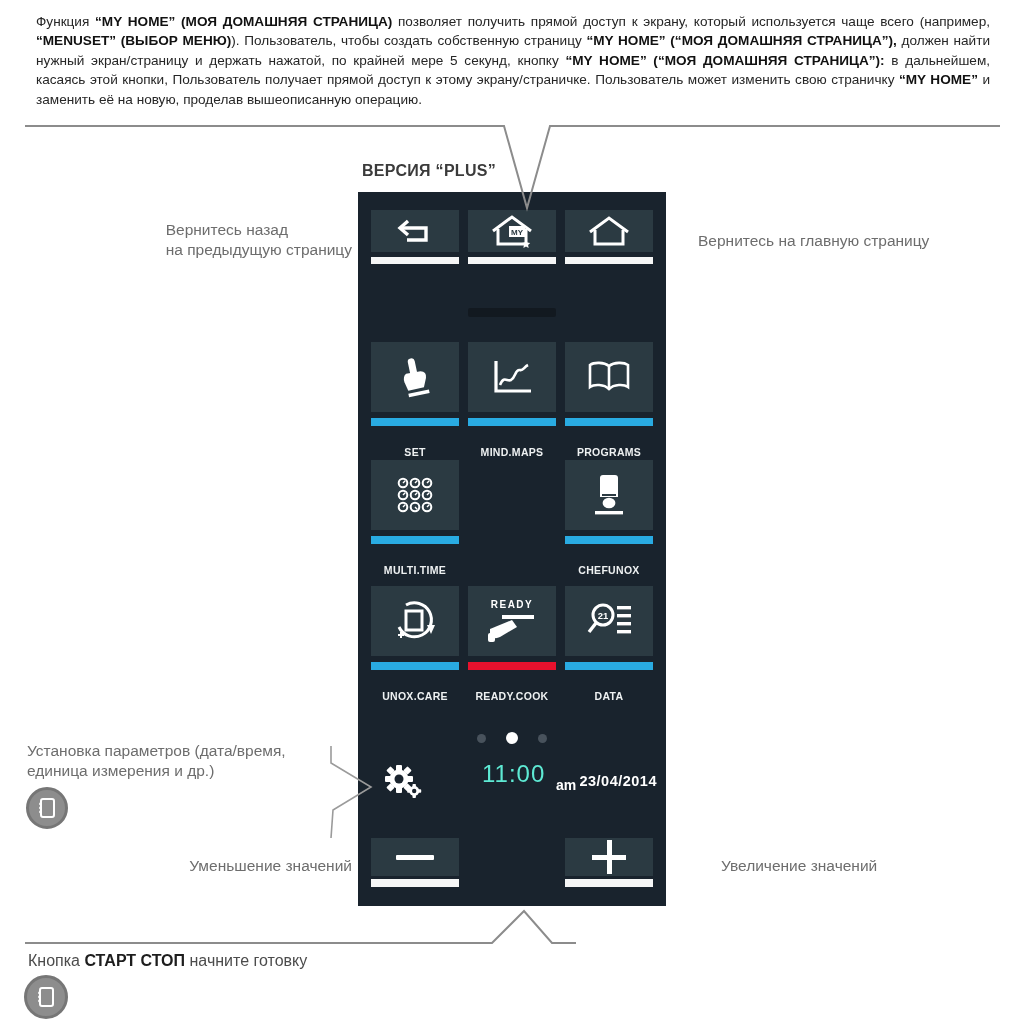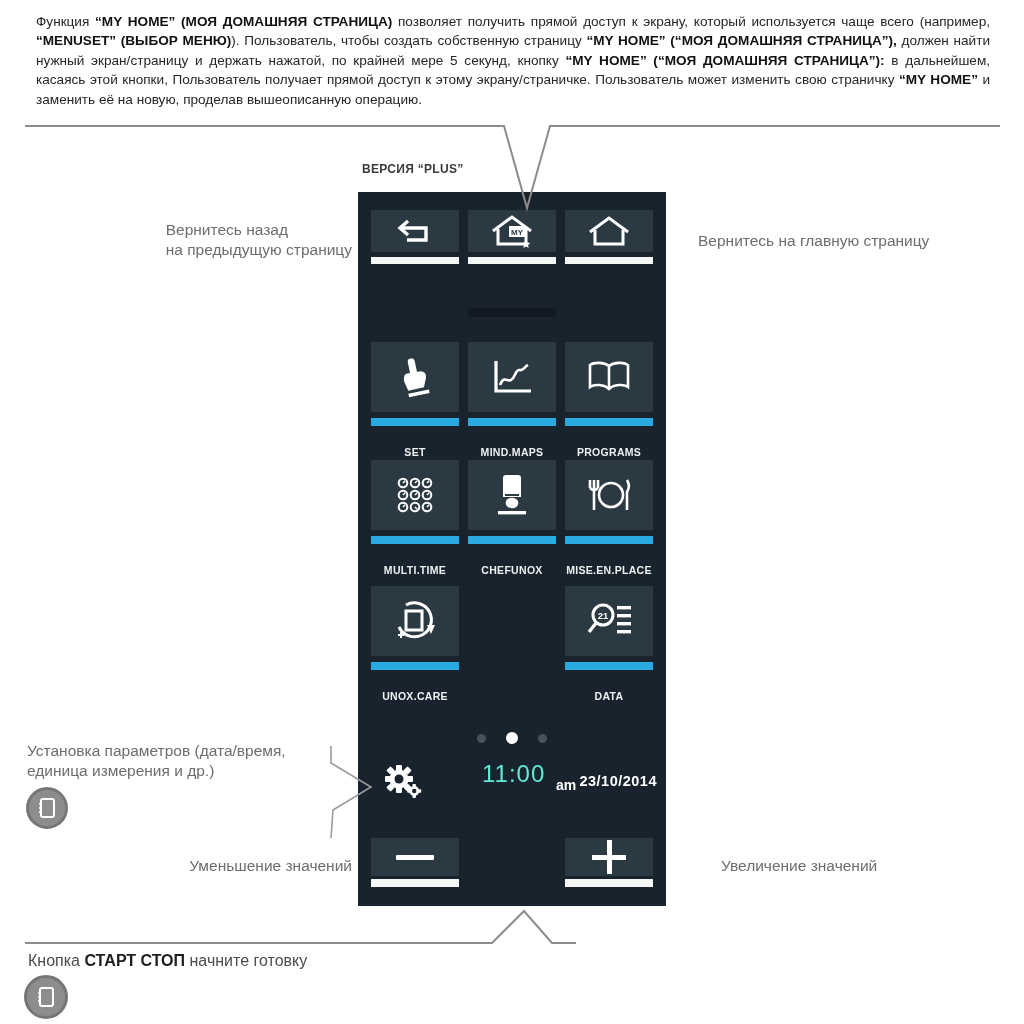--- a/index.html
+++ b/index.html
@@ -5,21 +5,21 @@
   html,body{margin:0;padding:0;background:#ffffff;}
   .page{position:relative;width:1024px;height:1024px;background:#fff;overflow:hidden;
         font-family:"Liberation Sans","DejaVu Sans",sans-serif;}
   
   .intro{position:absolute;left:36px;top:12px;width:954px;font-size:13.6px;line-height:19.4px;
          color:#262626;text-align:justify;}
   .intro b{font-weight:bold;color:#111;}
   
   .overlay{position:absolute;left:0;top:0;width:1024px;height:1024px;pointer-events:none;z-index:6;}
   
-  .version-label{position:absolute;left:362px;top:162px;font-size:12px;font-weight:bold;
+  .version-label{position:absolute;left:362px;top:162px;font-size:16px;font-weight:bold;
                  color:#3b3b3b;letter-spacing:0.3px;}
   .ann{position:absolute;color:#6d6d6d;font-size:15.5px;line-height:19.5px;}
   .ann-back{top:220px;right:672px;text-align:left;}
   .ann-home{top:231px;left:698px;}
   .ann-settings{top:741px;left:27px;}
   .ann-decrease{top:856px;right:672px;}
   .ann-increase{top:856px;left:721px;}
   .ann-startstop{position:absolute;top:952px;left:28px;font-size:16px;color:#4c4c4c;}
   .ann-startstop b{color:#1d1d1d;}
   
@@ -226,51 +226,46 @@
           <svg width="36" height="44" viewBox="0 0 36 44">
             <path d="M12 2 h12 a3 3 0 0 1 3 3 v19 h-18 v-19 a3 3 0 0 1 3-3 z" fill="#fff"></path>
             <path d="M11 22 h14" stroke="#2b3a42" stroke-width="2"></path>
             <ellipse cx="18" cy="30" rx="6.4" ry="5.2" fill="#fff"></ellipse>
             <rect x="4" y="38" width="28" height="3.4" fill="#fff"></rect>
           </svg>
         </div>
         <div class="tile-bar" style="background: rgb(41, 171, 226);"></div>
         <div class="tile-label">CHEFUNOX</div>
       </div>
-      <div class="tile">
-        <div class="tile-face">
-          <svg width="48" height="38" viewBox="0 0 48 38">
-            <g stroke="#fff" stroke-width="2.6" fill="none">
-              <path d="M5 4 v8"></path>
-                <path d="M9 4 v8"></path>
-                <path d="M13 4 v8"></path>
-              <path d="M5 12 q4 4 8 0"></path>
-                <path d="M9 12 v22"></path>
-              <circle cx="26" cy="19" r="12"></circle>
-              <path d="M42 4 c2.5 4 2.5 8 0 12 v18"></path>
-            </g>
-          </svg>
-        </div>
-        <div class="tile-bar" style="background: rgb(41, 171, 226);"></div>
-        <div class="tile-label">MISE.EN.PLACE</div>
-      </div>
     </div>
 
     <div class="row grid-row3">
       <div class="tile">
         <div class="tile-face">
           <svg width="44" height="44" viewBox="0 0 44 44">
             <rect x="13" y="12" width="16" height="19" fill="none" stroke="#fff" stroke-width="3"></rect>
             <path d="M13 6 A17 17 0 1 1 6 28" fill="none" stroke="#fff" stroke-width="3"></path>
             <path d="M34 26 l8 0 -4 9 z" fill="#fff"></path>
             <path d="M8 33 v6 M5 36 h6" stroke="#fff" stroke-width="2"></path>
           </svg>
         </div>
         <div class="tile-bar" style="background: rgb(41, 171, 226);"></div>
         <div class="tile-label">UNOX.CARE</div>
+      </div>
+      <div class="tile">
+        <div class="tile-face">
+          <div class="ready-tag">READY</div>
+          <svg width="52" height="30" viewBox="0 0 52 30">
+            <rect x="16" y="2" width="32" height="4" fill="#fff"></rect>
+            <path d="M4 16 L26 7 L31 14 L14 24 q-6 3 -10 -2 z" fill="#fff"></path>
+            <rect x="2" y="20" width="7" height="9" rx="2" fill="#fff"></rect>
+          </svg>
+        </div>
+        <div class="tile-bar" style="background: rgb(232, 17, 45);"></div>
+        <div class="tile-label">READY.COOK</div>
       </div>
       <div class="tile">
         <div class="tile-face">
           <svg width="46" height="40" viewBox="0 0 46 40">
             <circle cx="17" cy="14" r="10" fill="none" stroke="#fff" stroke-width="3"></circle>
             <path d="M10 22 L3 31" stroke="#fff" stroke-width="3.4"></path>
             <text x="17" y="18" font-size="9.5" font-weight="bold" fill="#fff" text-anchor="middle">21</text>
             <rect x="31" y="5" width="14" height="3.4" fill="#fff"></rect>
             <rect x="31" y="13" width="14" height="3.4" fill="#fff"></rect>
             <rect x="31" y="21" width="14" height="3.4" fill="#fff"></rect>
@@ -309,21 +304,21 @@
             <rect x="23.2" y="25.3" width="3.4" height="3.4" rx="0.8"></rect>
             <rect x="33.8" y="25.3" width="3.4" height="3.4" rx="0.8"></rect>
             <circle cx="30.2" cy="27" r="5"></circle>
           </g>
           <circle cx="30.2" cy="27" r="2.2" fill="#19232d"></circle>
         </g>
       </svg>
     </div>
     <div class="time">11:00</div>
     <div class="ampm">am</div>
-    <div class="date">23/10/2014</div>
+    <div class="date">23/04/2014</div>
 
     <div class="row bottom-row">
       <div class="btn">
         <div class="btn-face2">
           <div class="minus-bar"></div>
         </div>
         <div class="btn-underline2"></div>
       </div>
       <div class="btn">
         <div class="btn-face2">

